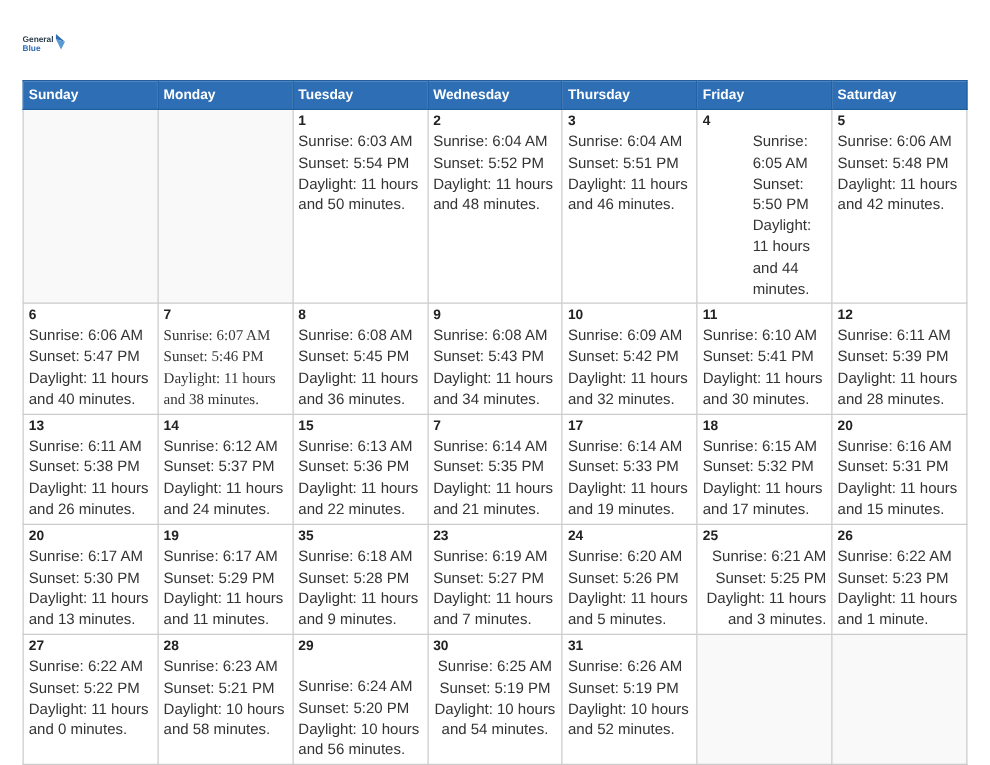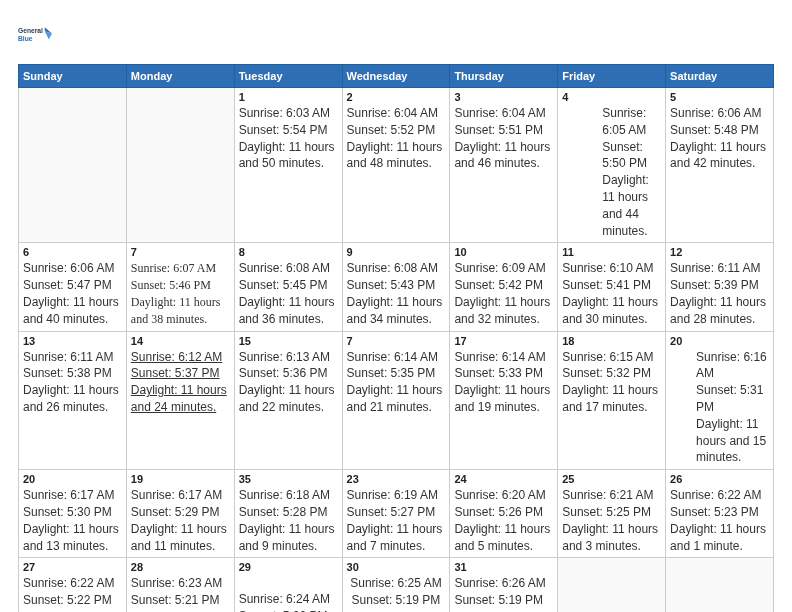--- a/index.html
+++ b/index.html
@@ -197,21 +197,21 @@
         </tr>
         <tr>
           <td>
             <span class="day-num">13</span>
             <div class="day-detail" style="white-space: pre-line;">Sunrise: 6:11 AM
 Sunset: 5:38 PM
 Daylight: 11 hours and 26 minutes.</div>
           </td>
           <td>
             <span class="day-num">14</span>
-            <div class="day-detail" style="white-space: pre-line; text-decoration: underline;">Sunrise: 6:12 AM
+            <div class="day-detail" style="white-space: pre-line;">Sunrise: 6:12 AM
 Sunset: 5:37 PM
 Daylight: 11 hours and 24 minutes.</div>
           </td>
           <td>
             <span class="day-num">15</span>
             <div class="day-detail" style="white-space: pre-line;">Sunrise: 6:13 AM
 Sunset: 5:36 PM
 Daylight: 11 hours and 22 minutes.</div>
           </td>
           <td>
@@ -227,21 +227,21 @@
 Daylight: 11 hours and 19 minutes.</div>
           </td>
           <td>
             <span class="day-num">18</span>
             <div class="day-detail" style="white-space: pre-line;">Sunrise: 6:15 AM
 Sunset: 5:32 PM
 Daylight: 11 hours and 17 minutes.</div>
           </td>
           <td>
             <span class="day-num">20</span>
-            <div class="day-detail" style="white-space: pre-line; margin-left: 26px;">Sunrise: 6:16 AM
+            <div class="day-detail" style="white-space: pre-line;">Sunrise: 6:16 AM
 Sunset: 5:31 PM
 Daylight: 11 hours and 15 minutes.</div>
           </td>
         </tr>
         <tr>
           <td>
             <span class="day-num">20</span>
             <div class="day-detail" style="white-space: pre-line;">Sunrise: 6:17 AM
 Sunset: 5:30 PM
 Daylight: 11 hours and 13 minutes.</div>
@@ -265,21 +265,21 @@
 Daylight: 11 hours and 7 minutes.</div>
           </td>
           <td>
             <span class="day-num">24</span>
             <div class="day-detail" style="white-space: pre-line;">Sunrise: 6:20 AM
 Sunset: 5:26 PM
 Daylight: 11 hours and 5 minutes.</div>
           </td>
           <td>
             <span class="day-num">25</span>
-            <div class="day-detail" style="white-space: pre-line;">Sunrise: 6:21 AM
+            <div class="day-detail" style="white-space: pre-line; text-align: right;">Sunrise: 6:21 AM
 Sunset: 5:25 PM
 Daylight: 11 hours and 3 minutes.</div>
           </td>
           <td>
             <span class="day-num">26</span>
             <div class="day-detail" style="white-space: pre-line;">Sunrise: 6:22 AM
 Sunset: 5:23 PM
 Daylight: 11 hours and 1 minute.</div>
           </td>
         </tr>

